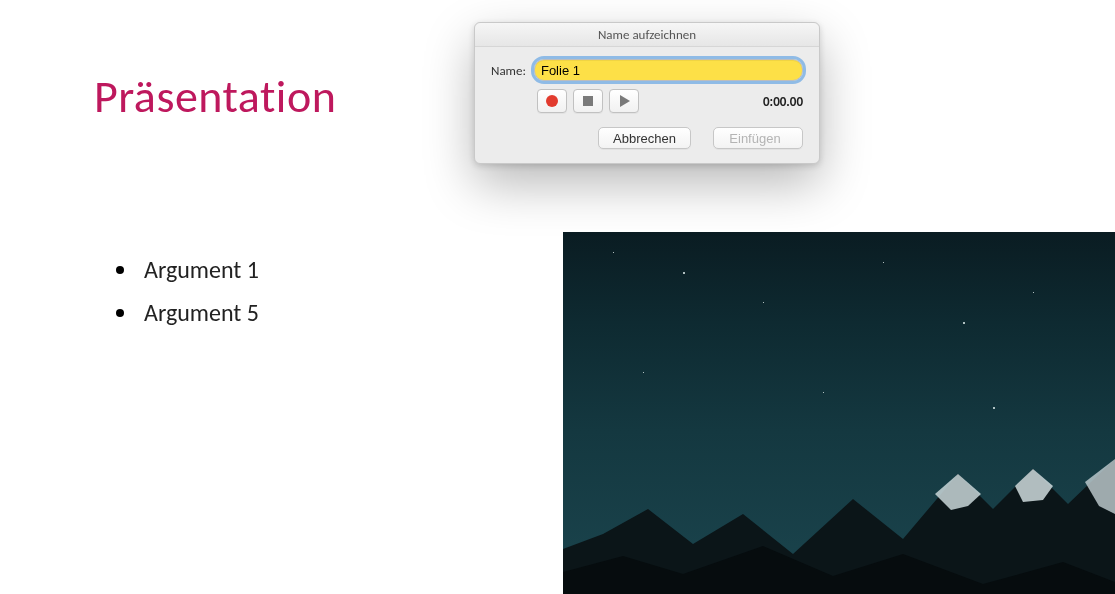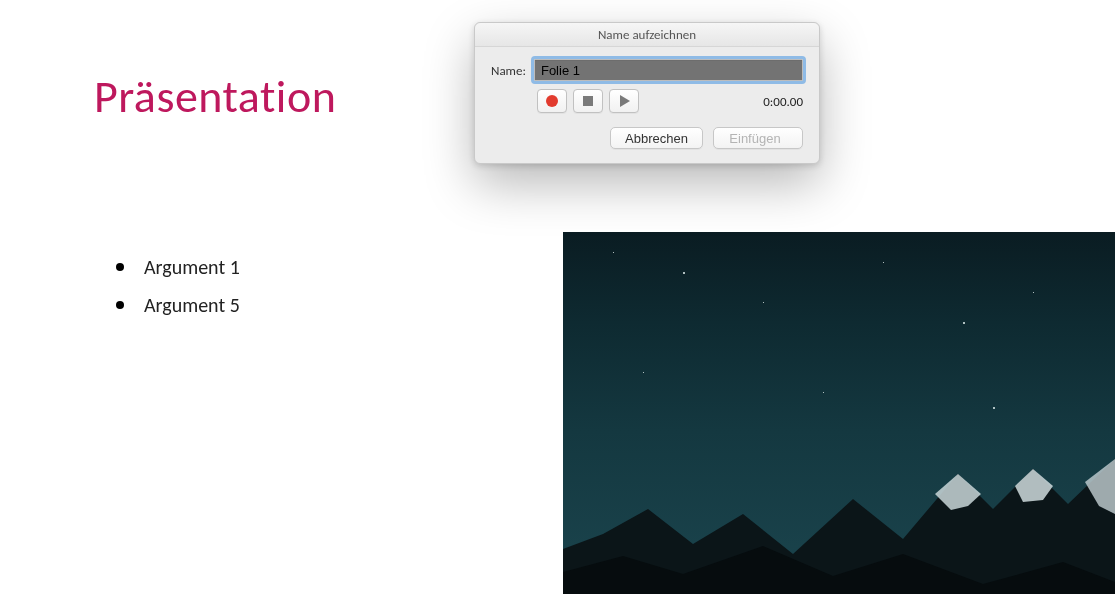--- a/index.html
+++ b/index.html
@@ -33,21 +33,21 @@
       margin-bottom: 14px;
     }
     .bullet-dot {
       width: 8px;
       height: 8px;
       background: #000;
       border-radius: 50%;
       margin-right: 20px;
     }
     .bullet-text {
-      font-size: 20px;
+      font-size: 24px;
       color: #222;
     }
 
     .slide-image {
       position: absolute;
       top: 232px;
       left: 563px;
       width: 552px;
       height: 362px;
       overflow: hidden;
@@ -96,34 +96,35 @@
       display: flex;
       align-items: center;
       gap: 8px;
       margin-bottom: 8px;
     }
     .name-label { color:#333; }
     .name-input {
       flex: 1;
       height: 22px;
       border: 1px solid #bdbdbd;
-      background: #737373;
+      background: #fde047;
       padding: 0 6px;
       font-size: 13px;
-      border-radius: 1px;
+      border-radius: 10px;
       outline: 3px solid #8fbbe6;
       outline-offset: 0;
       box-shadow: inset 0 1px 0 rgba(0,0,0,0.05);
     }
 
     .controls-row {
       display: flex;
       align-items: center;
       margin-left: 46px;
       margin-bottom: 14px;
+      font-weight: bold;
     }
     .ctrl-btn {
       width: 30px;
       height: 24px;
       background: linear-gradient(#ffffff, #f1f1f1);
       border: 1px solid #c1c1c1;
       border-radius: 4px;
       margin-right: 6px;
       display: flex;
       align-items: center;
@@ -138,21 +139,21 @@
       border-left: 10px solid #7a7a7a;
       border-top: 6px solid transparent;
       border-bottom: 6px solid transparent;
       margin-left: 2px;
     }
     .time-text { margin-left: auto; color:#222; font-variant-numeric: tabular-nums; }
 
     .footer-row {
       display: flex;
       justify-content: flex-end;
-      gap: 10px;
+      gap: 22px;
     }
     .mac-btn {
       min-width: 90px;
       height: 22px;
       padding: 0 14px;
       background: linear-gradient(#ffffff, #f3f3f3);
       border: 1px solid #c7c7c7;
       border-radius: 5px;
       font-size: 13px;
       color: #333;

